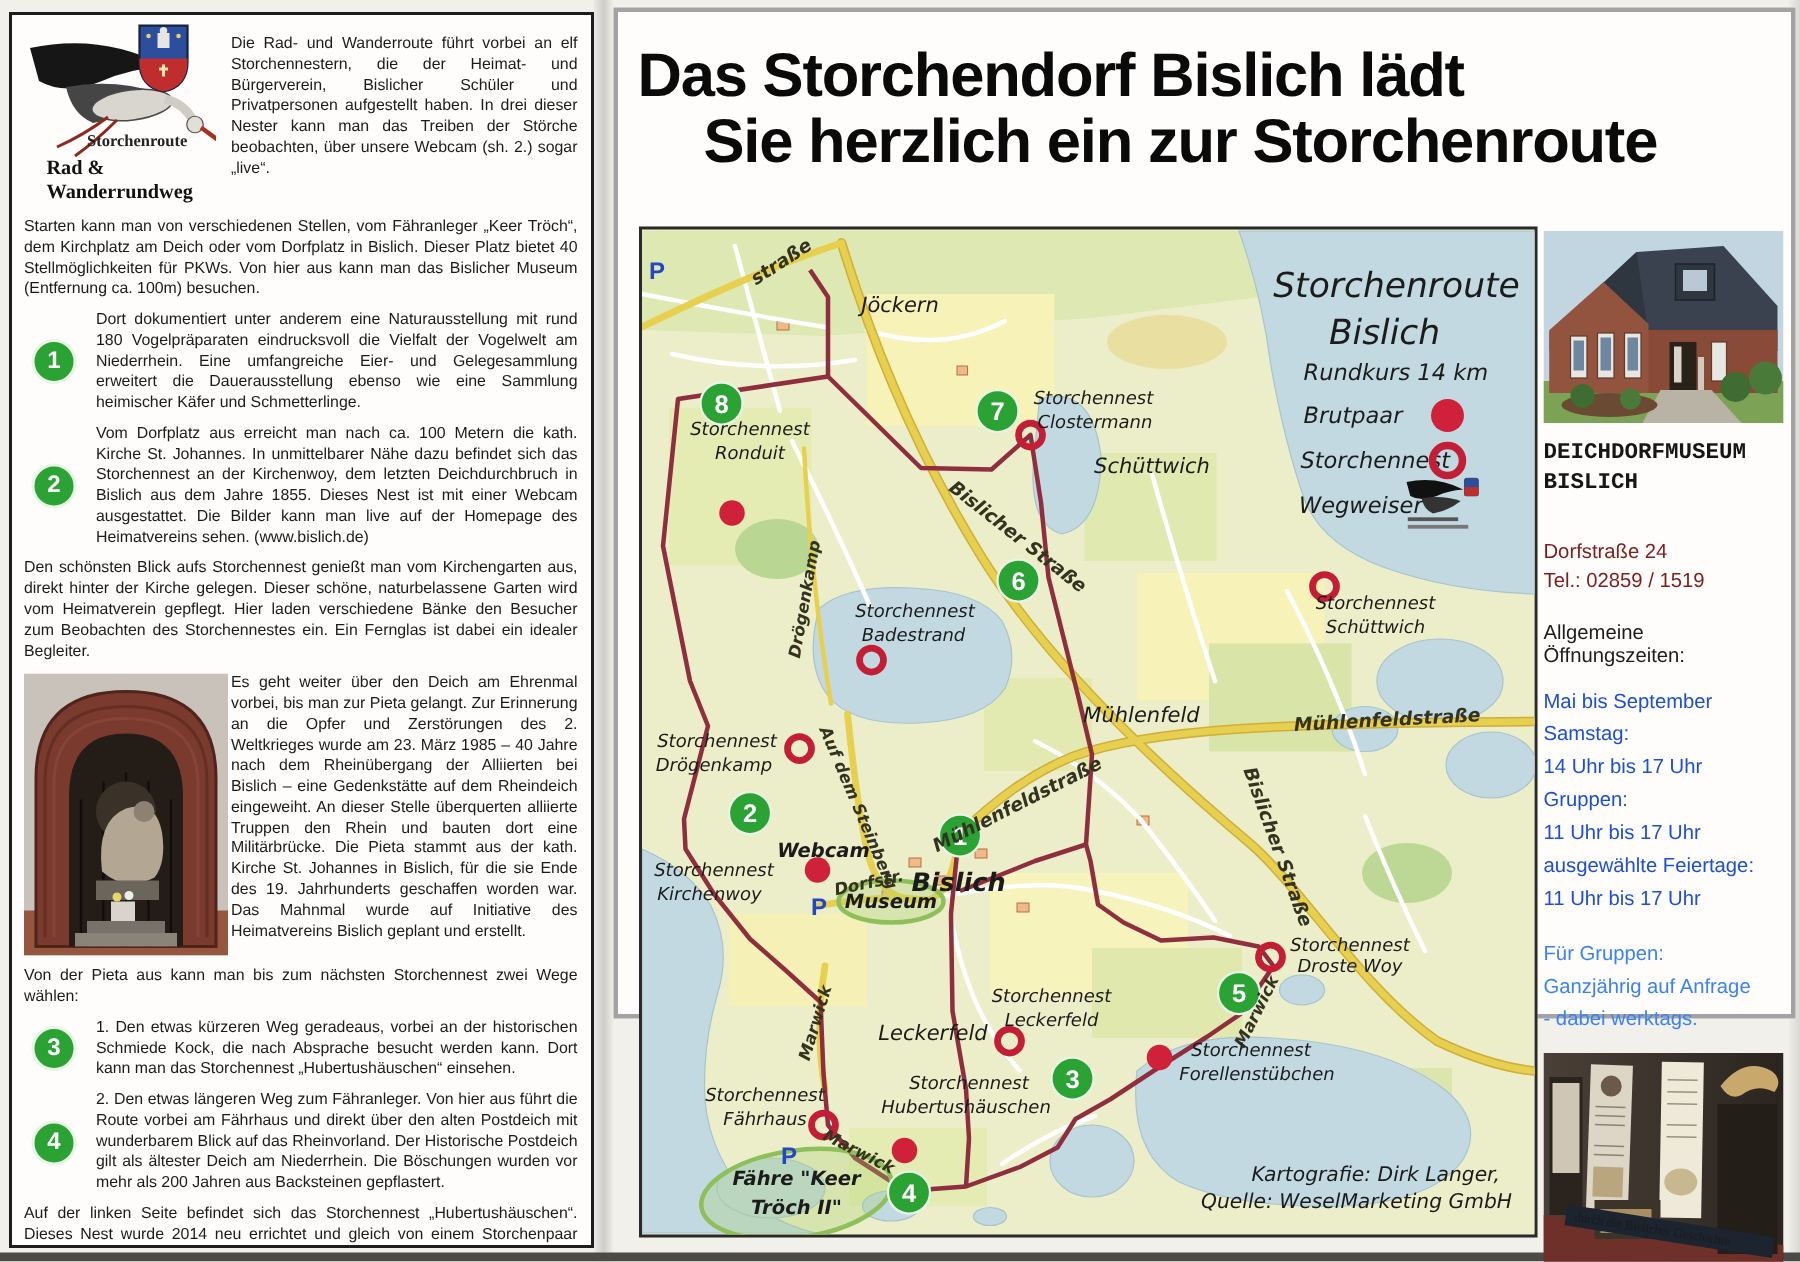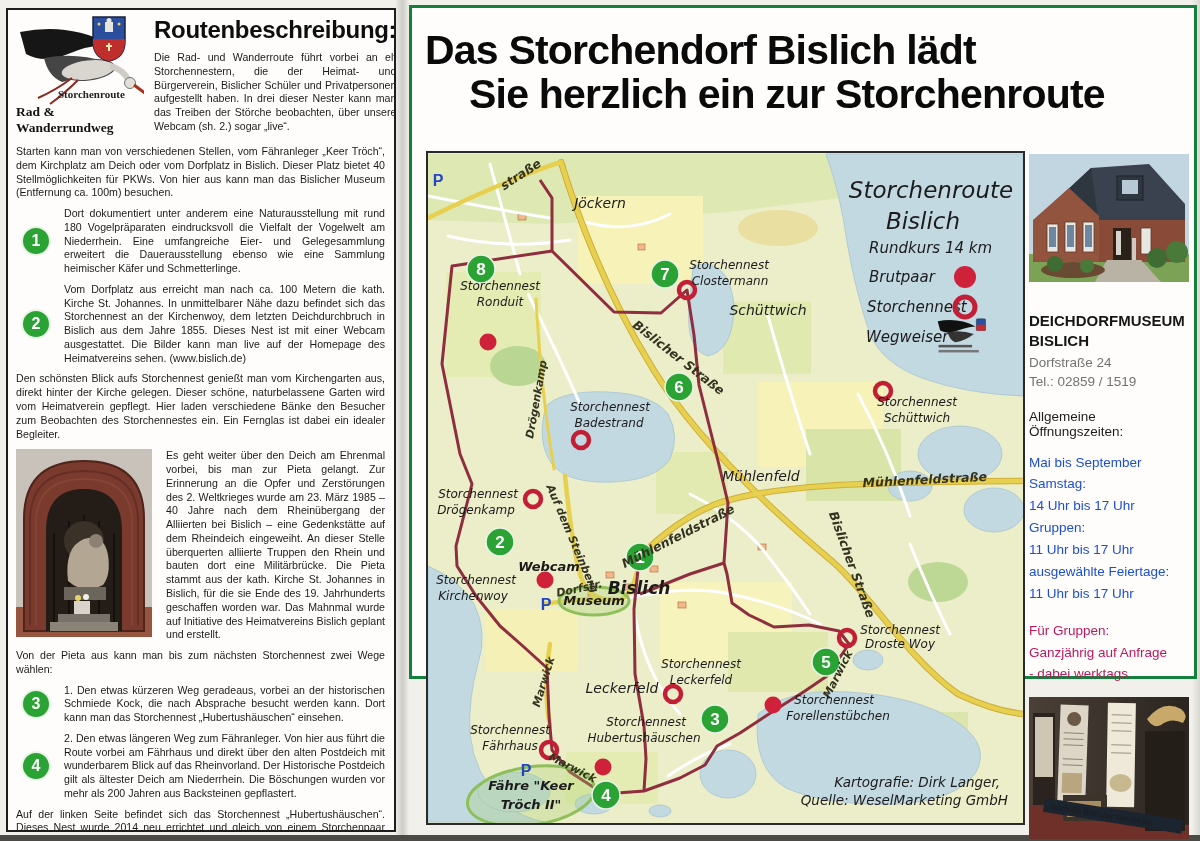--- a/index.html
+++ b/index.html
@@ -7,42 +7,42 @@
   .scan-bottom{position:absolute;left:0;top:835px;width:1200px;height:6px;background:#4c4a46;}
   .fold{position:absolute;left:396px;top:0;width:13px;height:841px;background:linear-gradient(90deg,#eceae4,#cfcdc7 50%,#f0eee8);}
   .right-edge{position:absolute;left:1191px;top:0;width:9px;height:841px;background:linear-gradient(90deg,#f4f2ec,#d9d7d1);}
 
   
   .left-panel{position:absolute;left:6px;top:8px;width:390px;height:824px;background:#fefdfb;border:2px solid #1d1d1d;box-sizing:border-box;padding:6px 9px 6px 8px;overflow:hidden;}
   .left-panel p{margin:7px 0 0;text-align:justify;font-size:10.6px;line-height:1.3;color:#1b1b1b;}
   .lp-row{display:flex;}
   .logo-col{width:130px;position:relative;height:122px;flex:none;}
   .logo-caption{position:absolute;left:42px;top:72px;font-family:"Liberation Serif",serif;font-weight:bold;font-size:11px;color:#222;}
-  .logo-sub{position:absolute;left:0;top:88px;font-family:"Liberation Serif",serif;font-weight:bold;font-size:13.5px;line-height:1.15;color:#111;}
+  .logo-sub{position:absolute;left:15px;top:88px;font-family:"Liberation Serif",serif;font-weight:bold;font-size:13.5px;line-height:1.15;color:#111;}
   .head-col{flex:1;padding-left:8px;}
   .head-col h1{margin:0 0 5px;font-size:24px;letter-spacing:-.3px;color:#0e0e0e;}
   .step{display:flex;align-items:center;margin-top:7px;}
   .badge{flex:none;width:26px;height:26px;border-radius:50%;background:#2ba334;border:2px solid #e9f4e6;color:#fff;font-weight:bold;font-size:16px;display:flex;align-items:center;justify-content:center;margin:0 13px 0 5px;}
   .step p{flex:1;margin:0;}
   .pieta-row{display:flex;margin-top:8px;}
   .pieta-row svg{flex:none;}
-  .pieta-row p{flex:1;margin:0;padding-left:14px;}
+  .pieta-row p{flex:1;margin:0;padding-left:2px;}
 
   
-  .right-panel{position:absolute;left:409px;top:5px;width:788px;height:674px;background:#fefdfb;border:3px solid #15803d;box-sizing:border-box;}
+  .right-panel{position:absolute;left:409px;top:5px;width:788px;height:674px;background:#fefdfb;border:3px solid #a3a3a3;box-sizing:border-box;}
   .poster-title{padding:20px 0 0 13px;font-weight:bold;font-size:41px;line-height:1.08;letter-spacing:-.8px;color:#0a0a0a;}
   .poster-title .l2{padding-left:44px;}
   .map-box{position:absolute;left:14px;top:143px;width:599px;height:674px;border:2px solid #2a2a2a;box-sizing:border-box;background:#ecedc9;}
 
   .sidebar{position:absolute;left:617px;top:146px;width:162px;}
-  .museum-name{margin-top:25px;font-size:15px;font-weight:bold;line-height:1.35;color:#161616;}
-  .addr{margin-top:1px;font-size:13.5px;line-height:1.45;color:#737373;}
+  .museum-name{margin-top:5px;font-size:15px;font-weight:bold;line-height:1.35;color:#161616;font-family:Liberation Mono, monospace;}
+  .addr{margin-top:25px;font-size:13.5px;line-height:1.45;color:#7f1d1d;}
   .hours-head{margin-top:17px;font-size:13.5px;color:#1c1c1c;}
   .hours{margin-top:13px;font-size:13.5px;line-height:1.62;color:#1d4ed8;}
-  .groups{margin-top:15px;font-size:13.5px;line-height:1.62;color:#be185d;}
+  .groups{margin-top:15px;font-size:13.5px;line-height:1.62;color:#3b82f6;}
 
   
   text{fill:#1b1b1b;}
   .mt{font:italic 12px "DejaVu Sans",sans-serif;text-anchor:middle;}
   .area{font:italic 14px "DejaVu Sans",sans-serif;text-anchor:middle;}
   .road{font:italic bold 12.5px "DejaVu Sans",sans-serif;text-anchor:middle;fill:#33331f;}
   .roadsm{font:italic bold 11px "DejaVu Sans",sans-serif;text-anchor:middle;fill:#33331f;}
   .town{font:italic bold 17px "DejaVu Sans",sans-serif;text-anchor:middle;}
   .poi{font:italic bold 13px "DejaVu Sans",sans-serif;text-anchor:middle;}
   .lgt{font:italic 23px "DejaVu Sans",sans-serif;text-anchor:middle;}
@@ -79,21 +79,20 @@
           <circle cx="27" cy="8" r="1.5" fill="#e9d06a"></circle>
         <path d="M14,30 h6 M17,27 v8" stroke="#f0e6b0" stroke-width="2"></path>
       </svg>
       <div class="logo-caption">Storchenroute</div>
       <div class="logo-sub">
         <div>Rad &amp;</div>
         <div>Wanderrundweg</div>
       </div>
     </div>
     <div class="head-col">
-      <h1>Routenbeschreibung:</h1>
       <p class="intro">Die Rad- und Wanderroute führt vorbei an elf Storchennestern, die der Heimat- und Bürgerverein, Bislicher Schüler und Privatpersonen aufgestellt haben. In drei dieser Nester kann man das Treiben der Störche beobachten, über unsere Webcam (sh. 2.) sogar „live“.</p>
     </div>
   </div>
 
   <p>Starten kann man von verschiedenen Stellen, vom Fähranleger „Keer Tröch“, dem Kirchplatz am Deich oder vom Dorfplatz in Bislich. Dieser Platz bietet 40 Stellmöglichkeiten für PKWs. Von hier aus kann man das Bislicher Museum (Entfernung ca. 100m) besuchen.</p>
 
   <div class="step">
     <div class="badge">1</div>
     <p>Dort dokumentiert unter anderem eine Naturausstellung mit rund 180 Vogelpräparaten eindrucksvoll die Vielfalt der Vogelwelt am Niederrhein. Eine umfangreiche Eier- und Gelegesammlung erweitert die Dauerausstellung ebenso wie eine Sammlung heimischer Käfer und Schmetterlinge.</p>
   </div>

